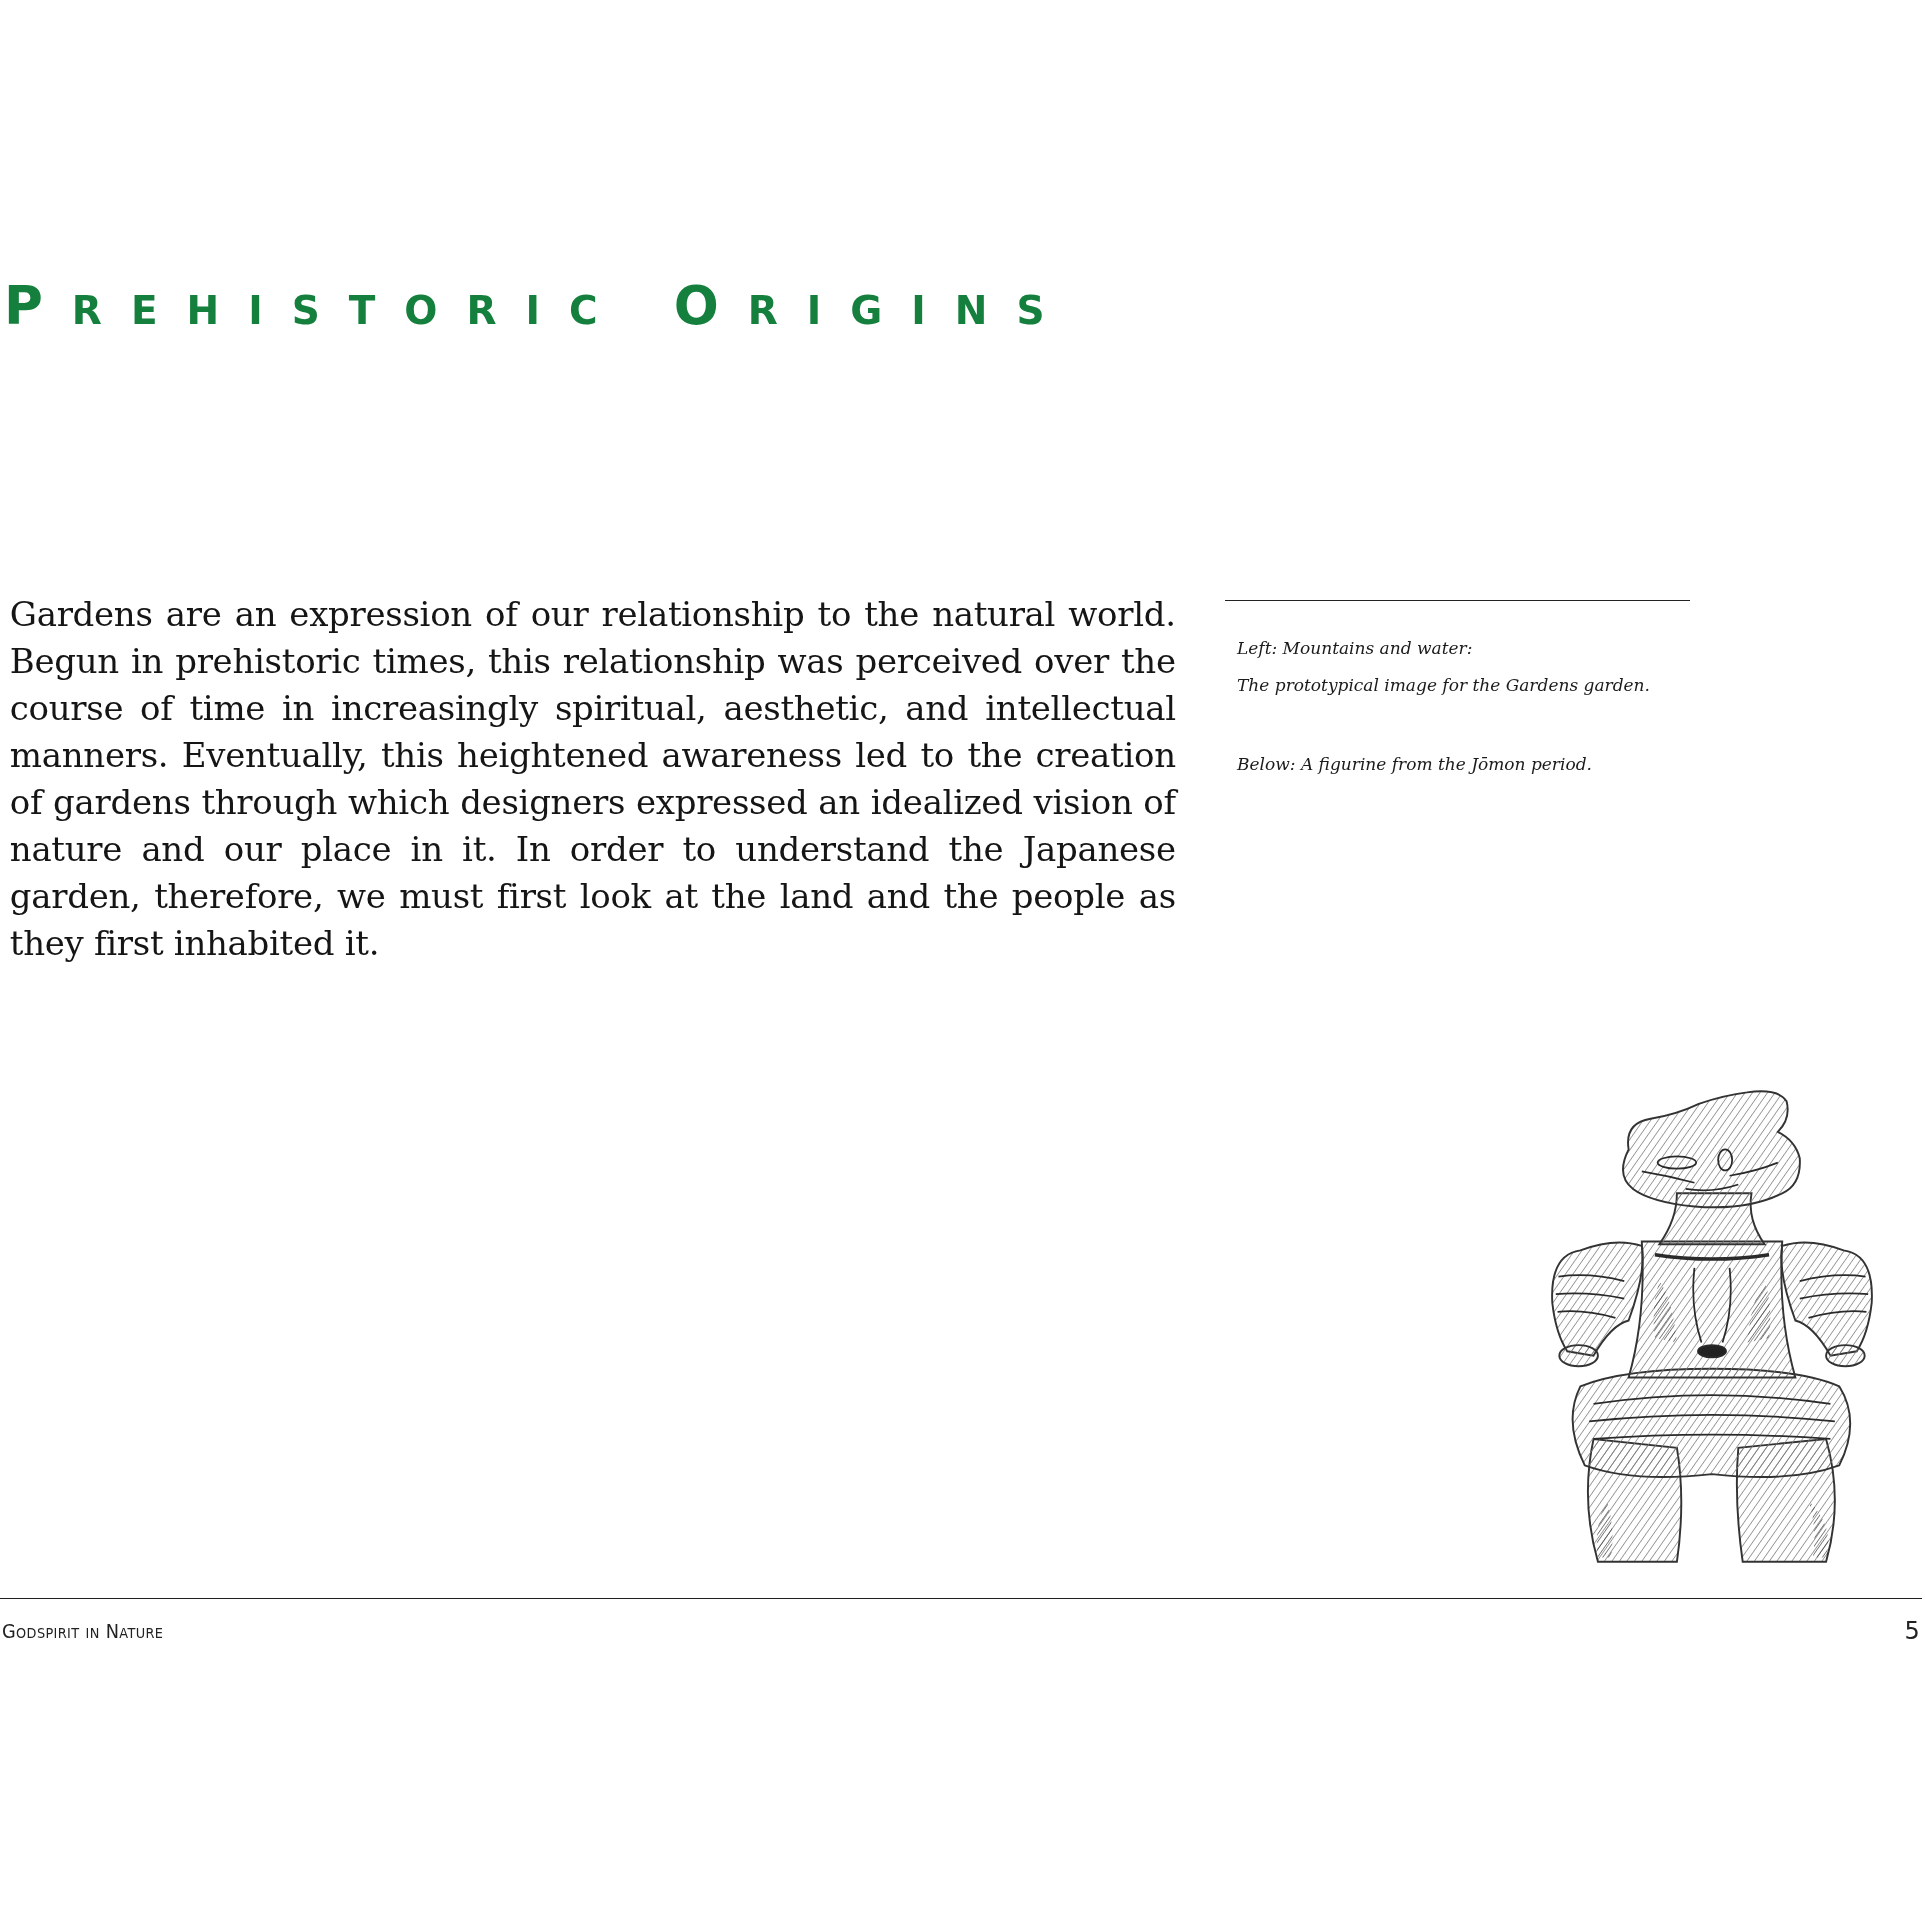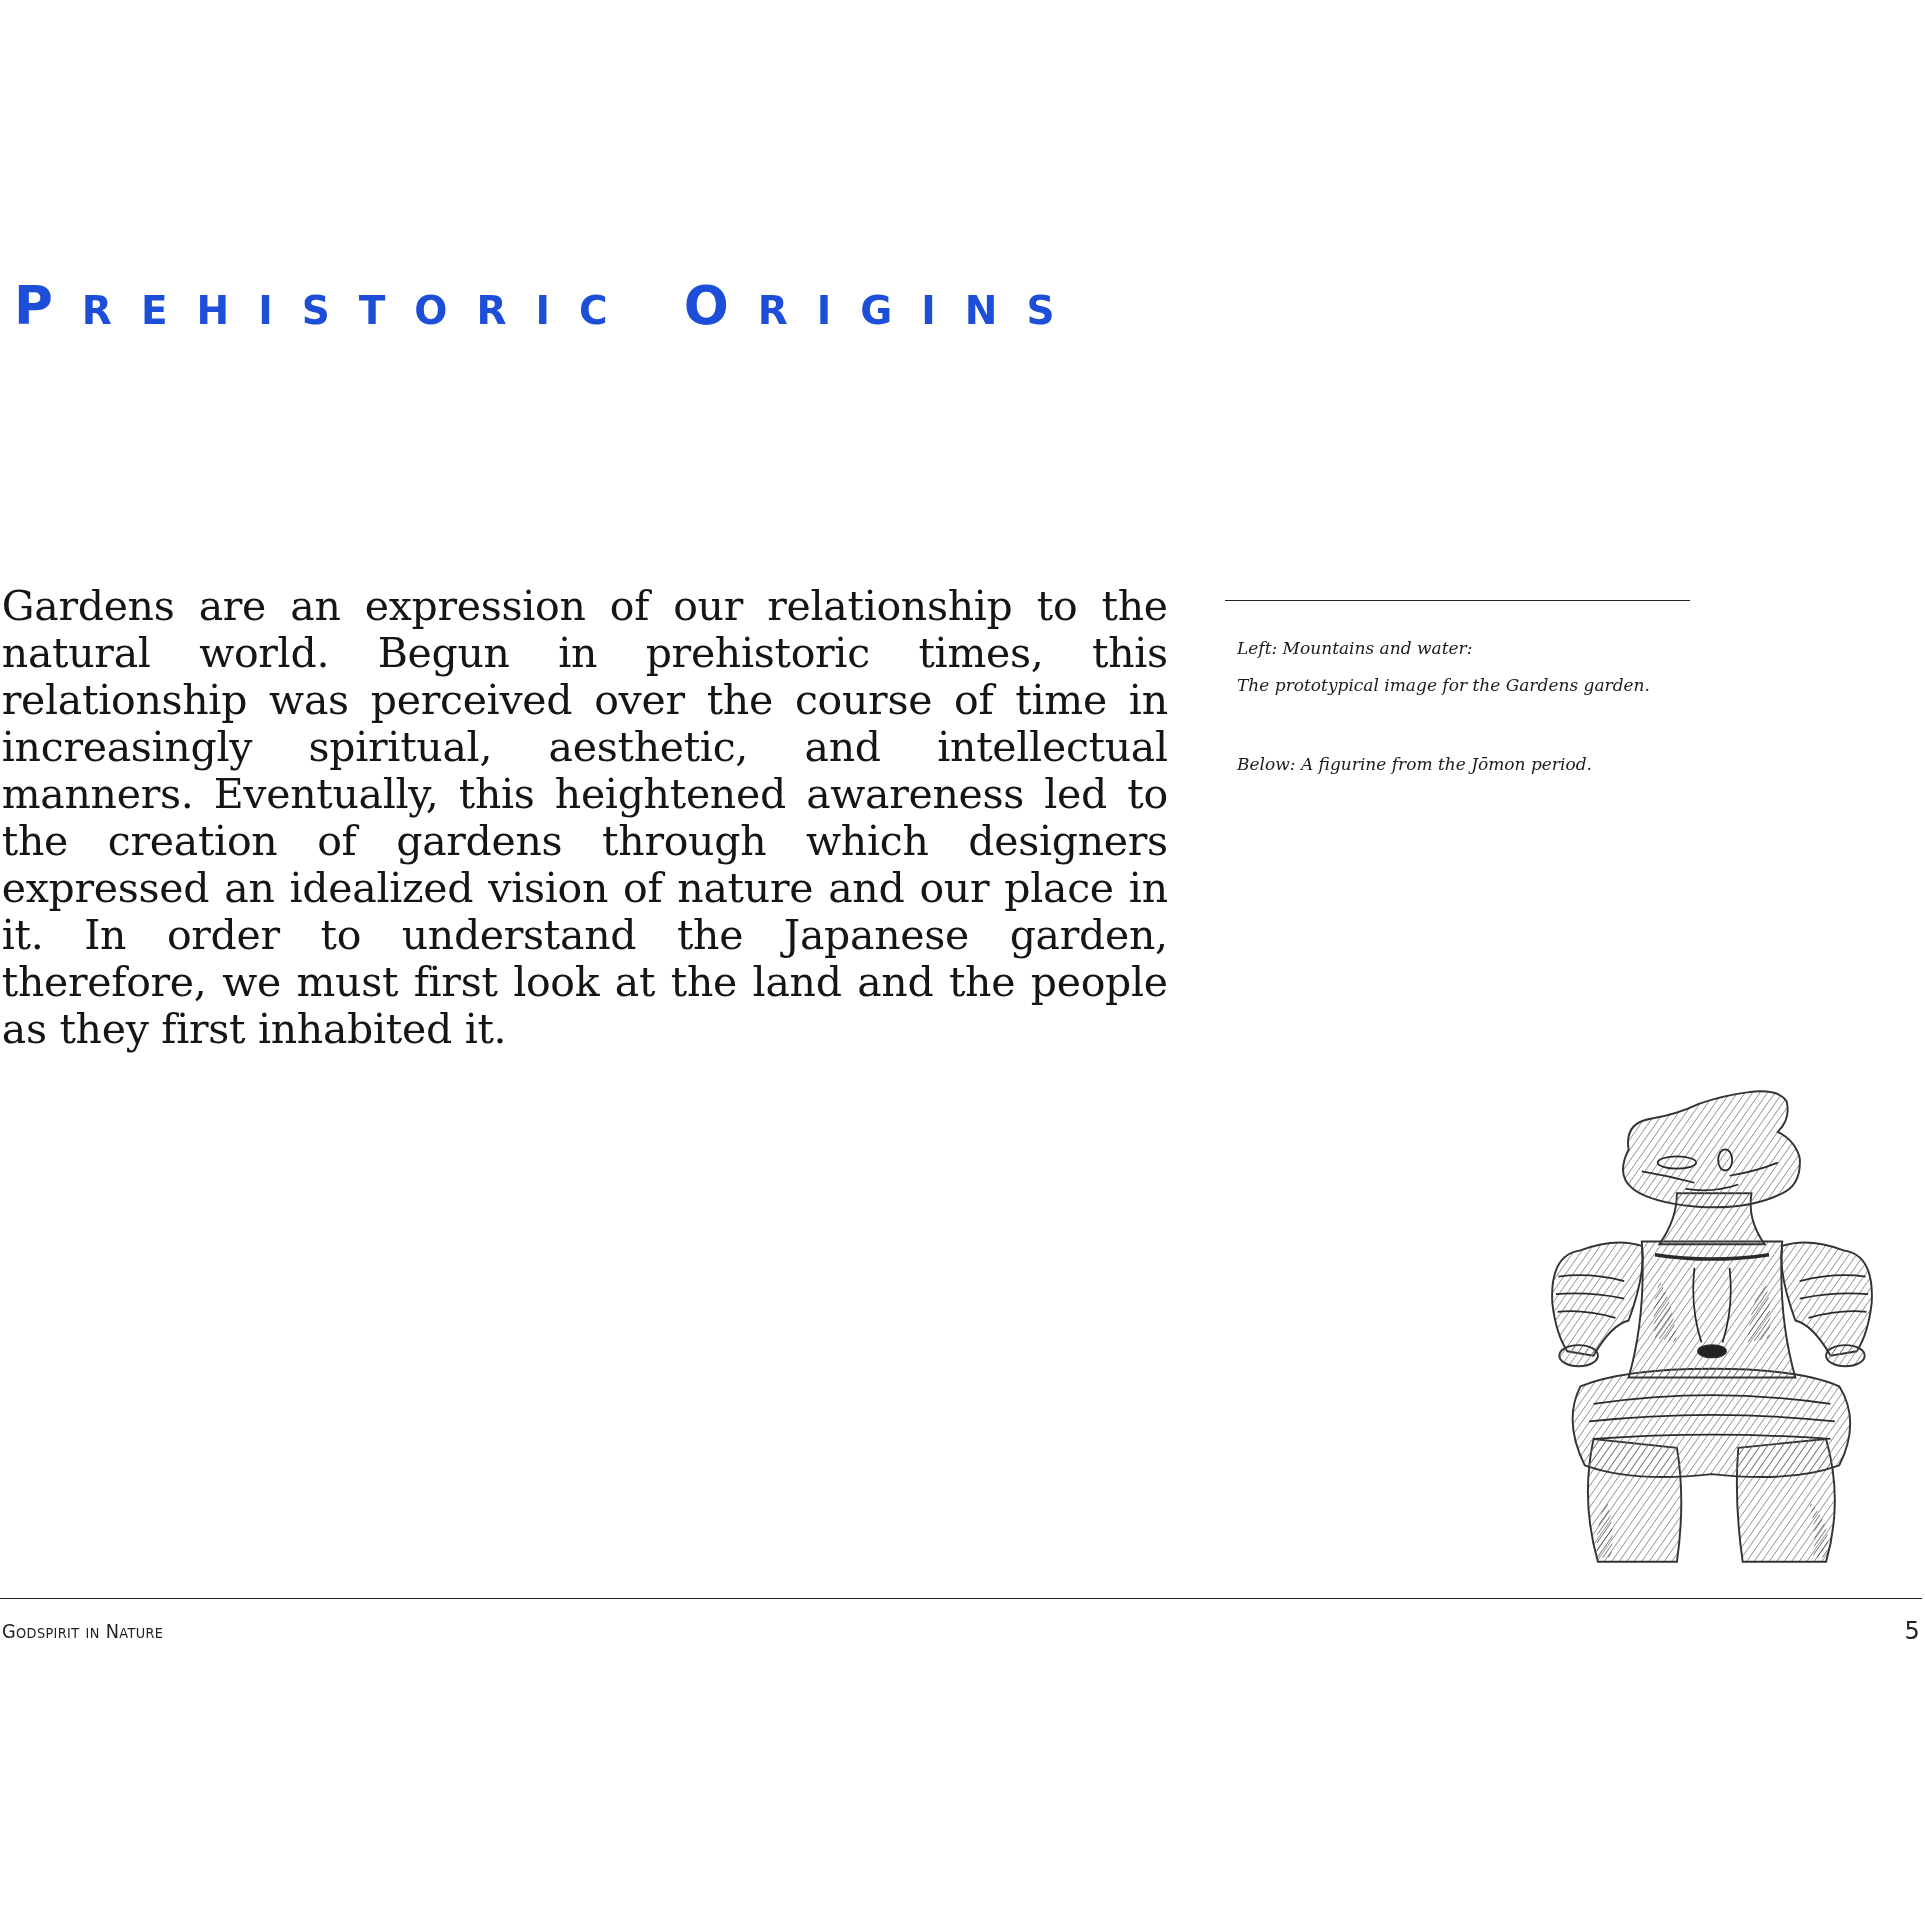--- a/index.html
+++ b/index.html
@@ -9,41 +9,41 @@
     }
     body {
       width: 1925px;
       height: 1925px;
       position: relative;
       overflow: hidden;
       color: #141414;
     }
     .page-title {
       position: absolute;
-      left: 14px;
+      left: 4px;
       top: 279px;
       margin: 0;
       font-family: "DejaVu Sans", sans-serif;
       font-weight: bold;
       font-size: 39px;
       letter-spacing: 29px;
       white-space: nowrap;
       line-height: 1;
-      color: #1d4ed8;
+      color: #15803d;
     }
     .page-title .word { display: inline-block; margin-right: 47px; }
     .page-title .big { font-size: 53px; }
     .body-text {
       position: absolute;
       left: 1.8px;
       top: 583px;
       width: 1166px;
-      margin: 0;
+      margin: 8px;
       font-family: "DejaVu Serif", serif;
-      font-size: 41px;
+      font-size: 34px;
       line-height: 47px;
       text-align: justify;
       color: #151515;
       letter-spacing: -0.3px;
     }
     .caption-rule {
       position: absolute;
       left: 1225px;
       top: 600px;
       width: 465px;

